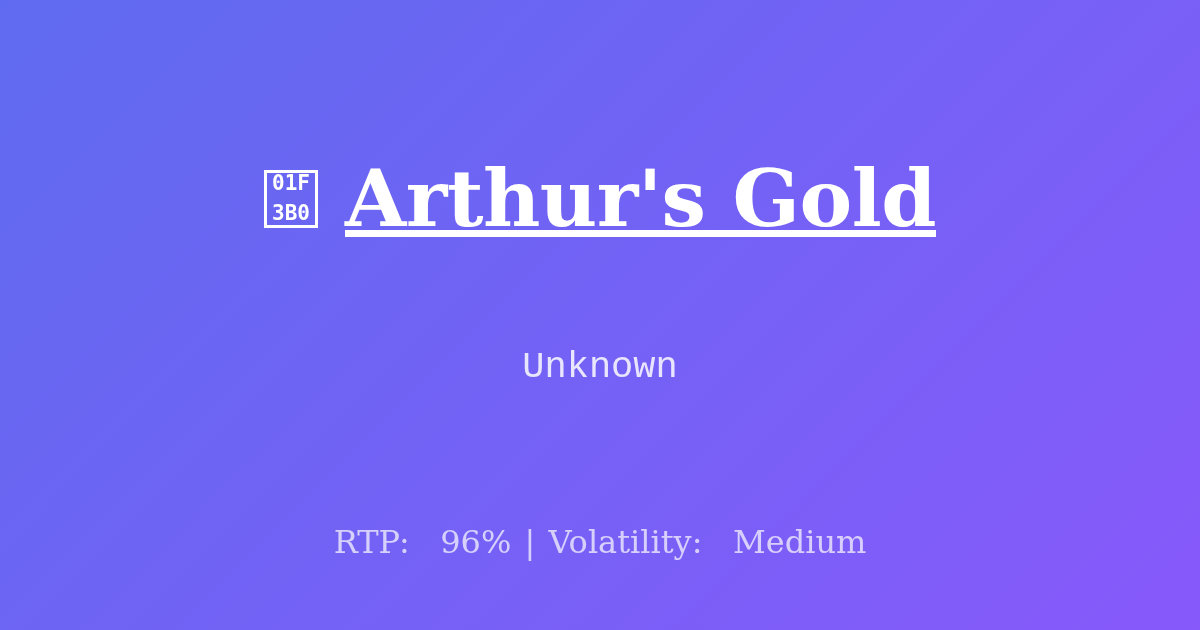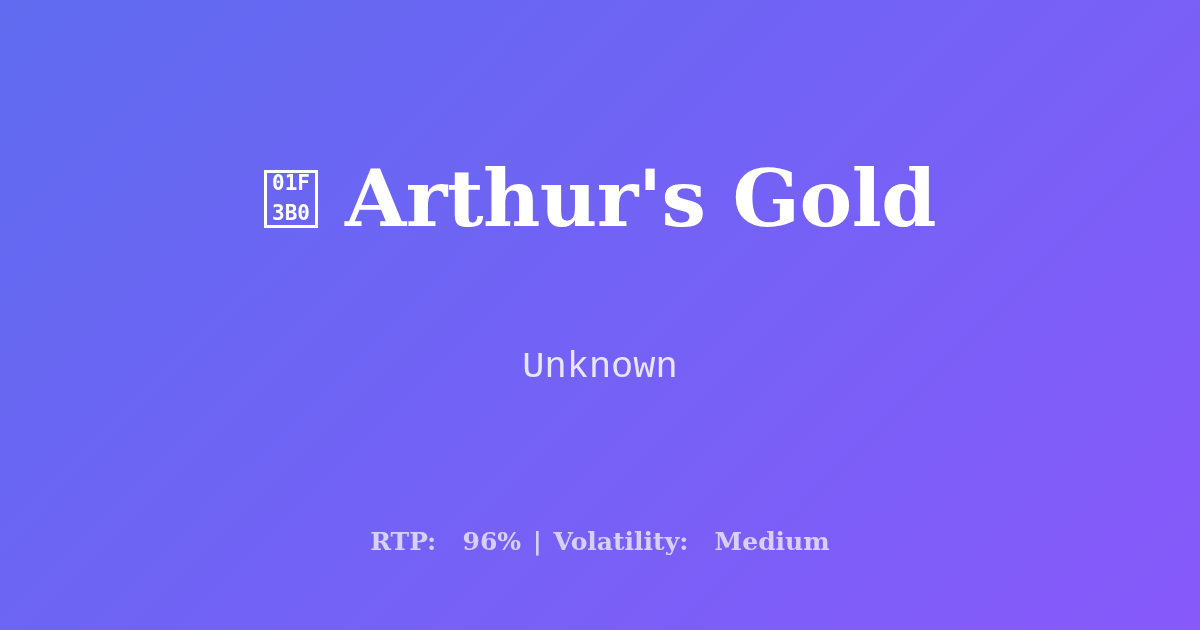--- a/index.html
+++ b/index.html
@@ -73,41 +73,42 @@
     display: block;
   }
 
   .game-title {
     font-family: "DejaVu Serif", "Liberation Serif", serif;
     font-weight: 700;
     font-size: 79px;
     line-height: 1;
     color: #ffffff;
     letter-spacing: -0.5px;
+    text-decoration: underline;
   }
 
   .game-subtitle {
     margin-top: 58px;
     font-family: Liberation Mono, monospace;
     font-weight: 400;
     font-size: 37px;
     line-height: 1;
     color: rgba(255, 255, 255, 0.84);
   }
 
   
   .meta-line {
     position: absolute;
     left: 0;
     right: 0;
     top: 528px;
     text-align: center;
     font-family: "DejaVu Serif", "Liberation Serif", serif;
-    font-weight: 700;
-    font-size: 25px;
+    font-weight: 400;
+    font-size: 32px;
     line-height: 28px;
     color: rgba(255, 255, 255, 0.70);
     white-space: nowrap;
   }
 
   .meta-line .sep {
     padding: 0 3px;
   }
 </style>
 </head>

